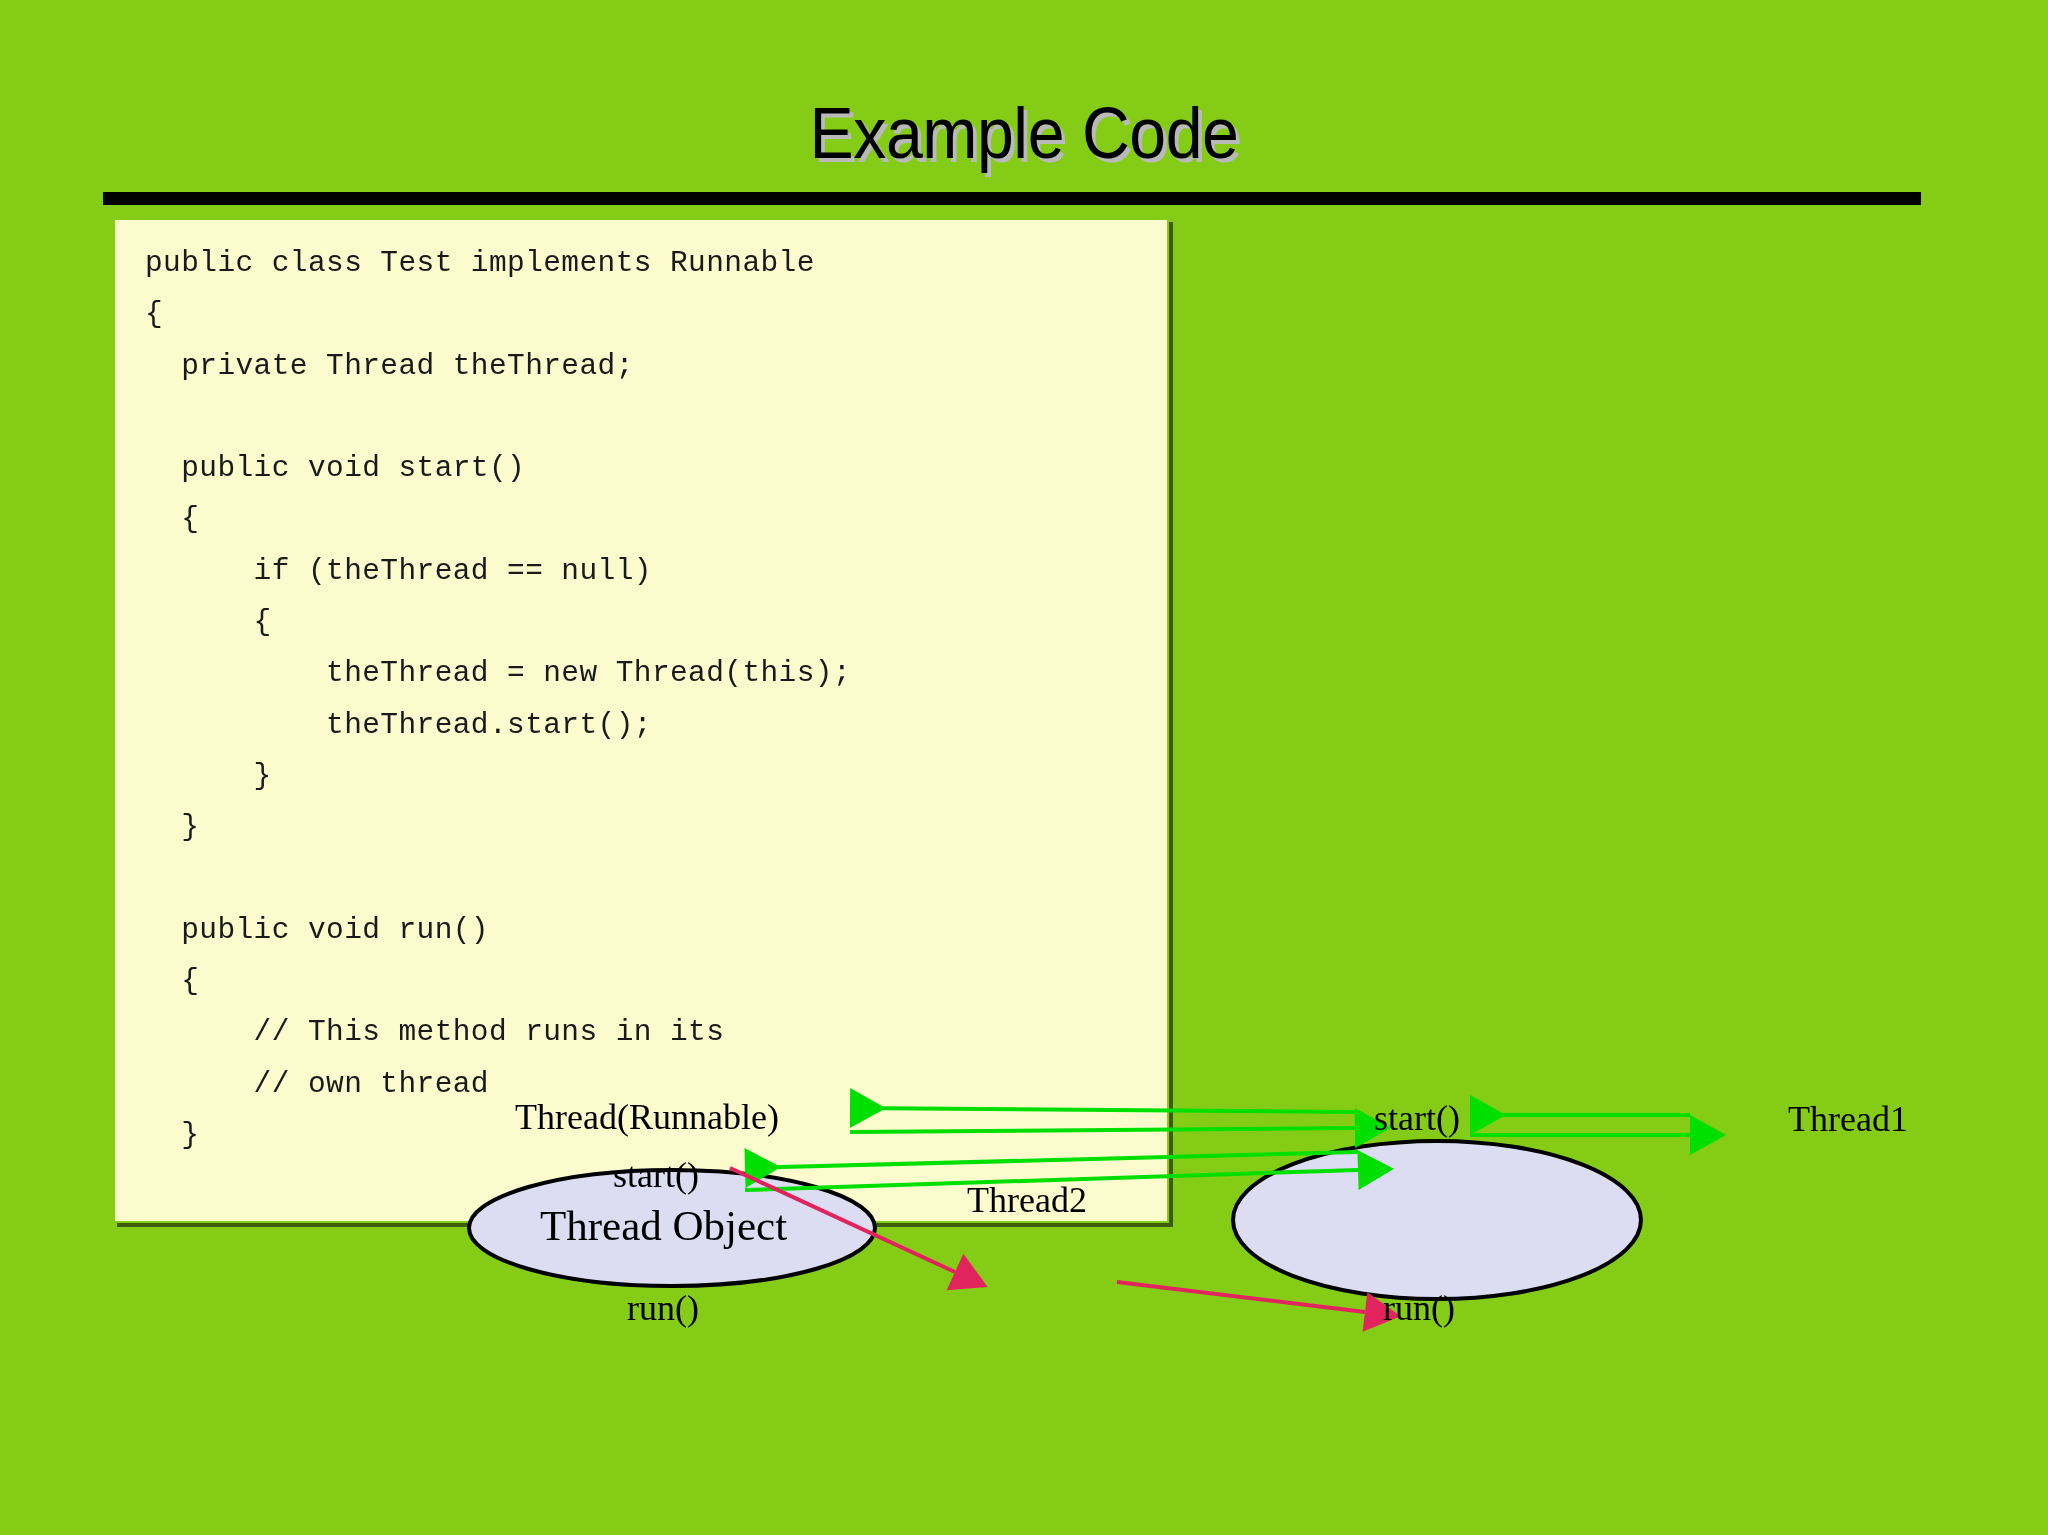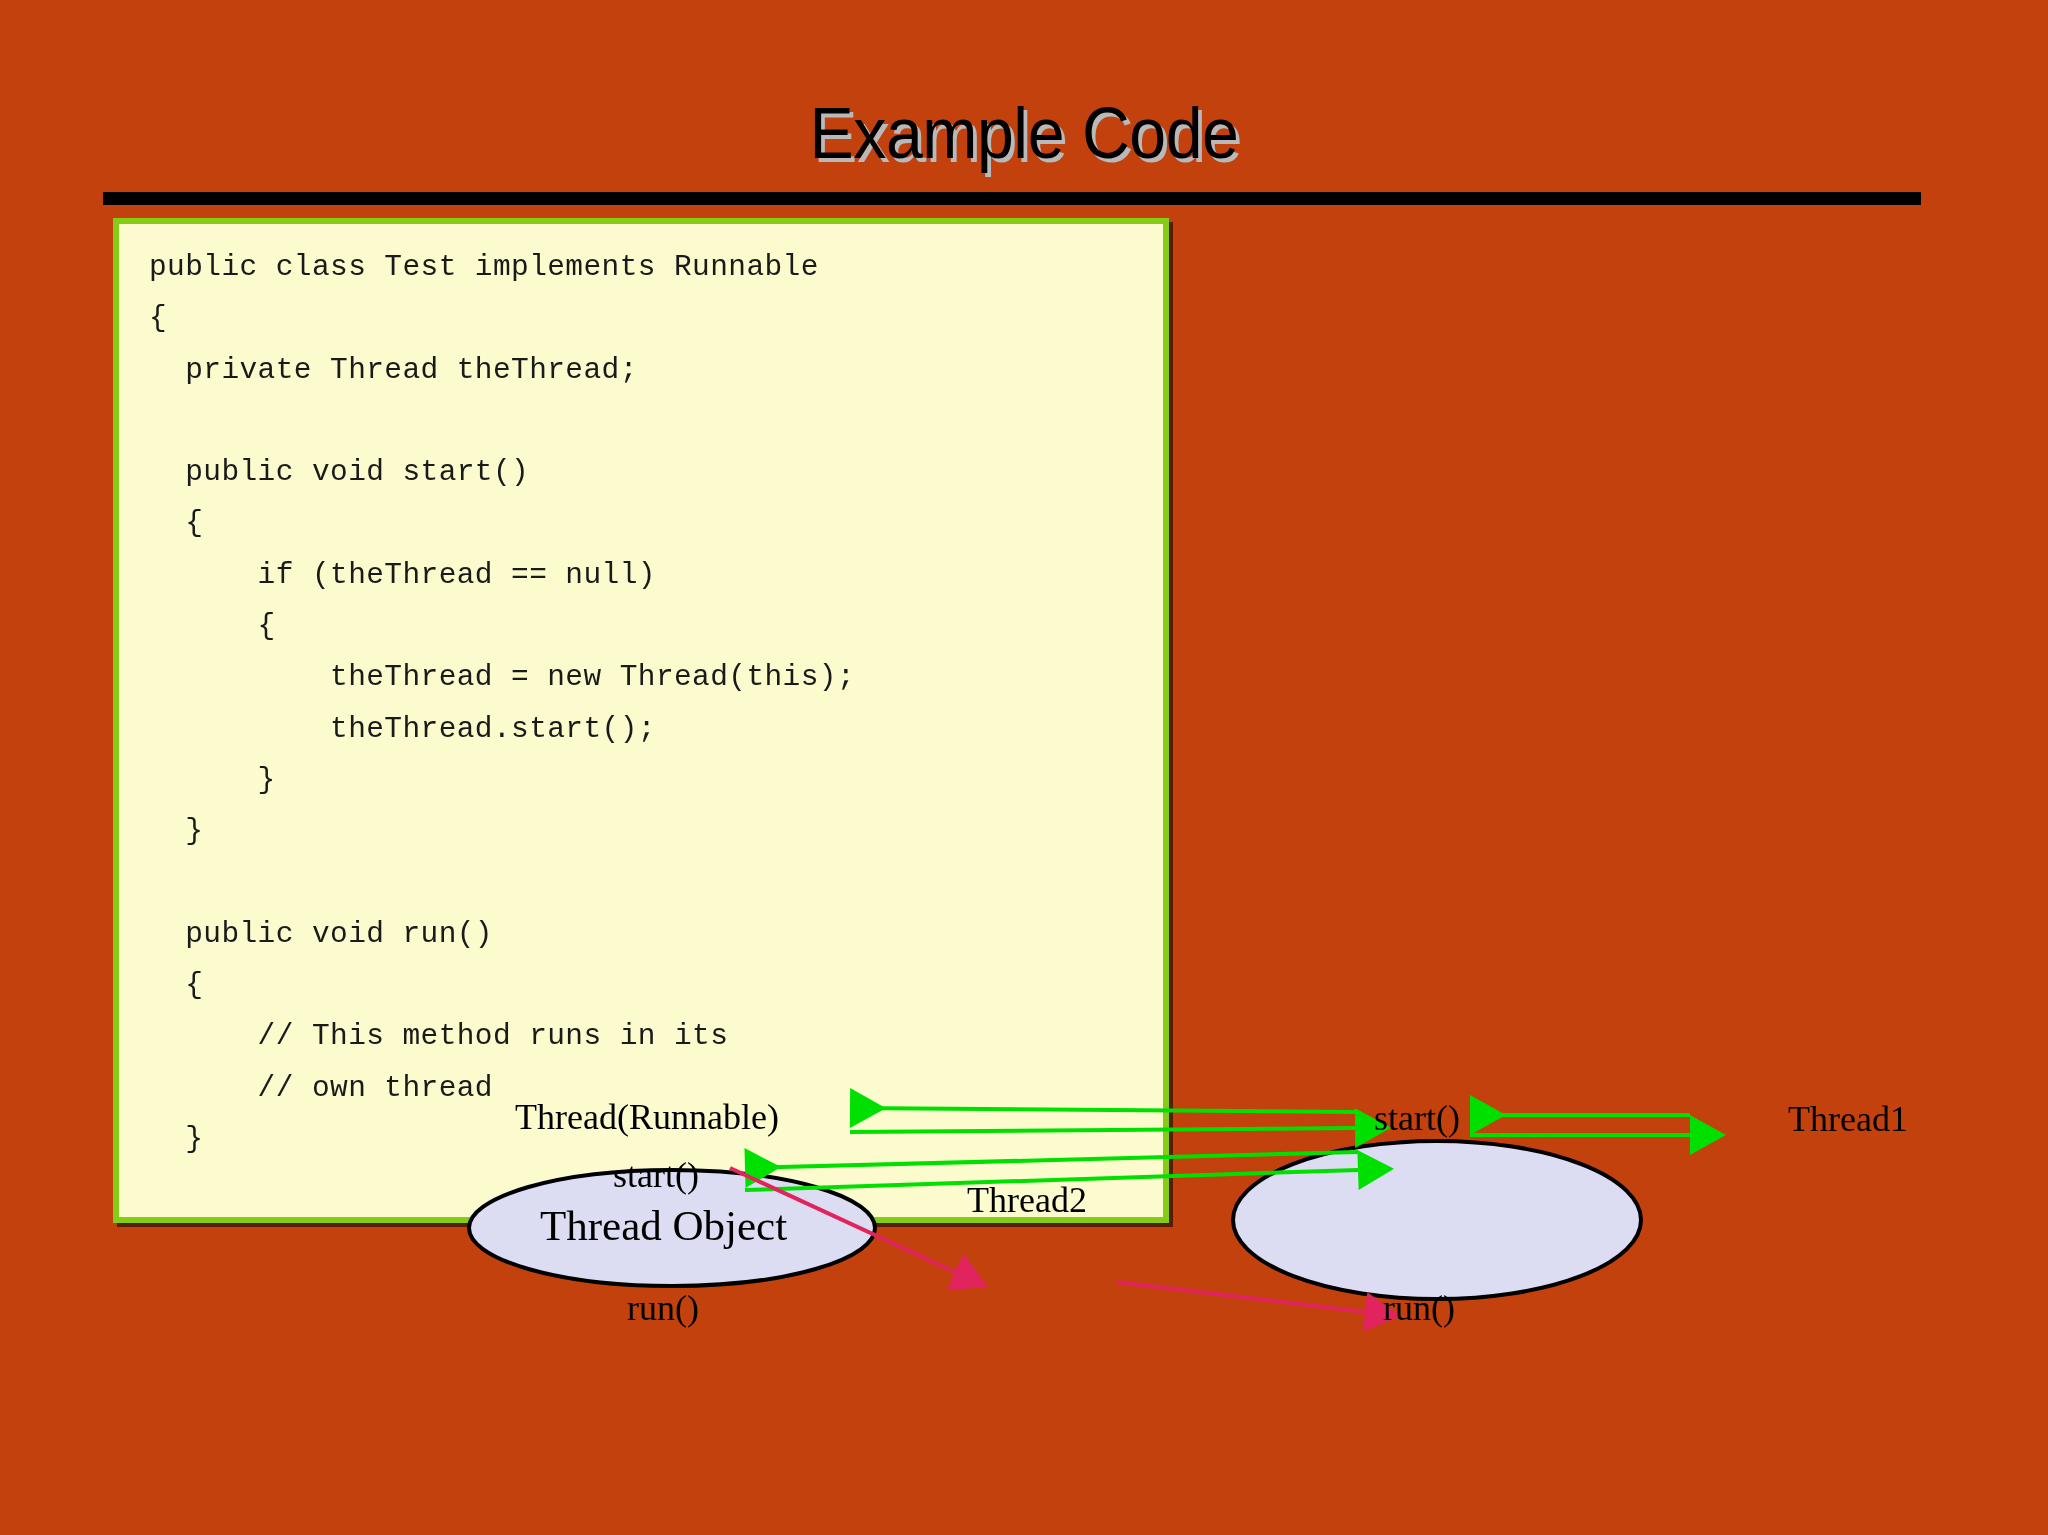--- a/index.html
+++ b/index.html
@@ -8,21 +8,21 @@
     padding: 0;
     background: #ffffff;
   }
   body {
     font-family: "Liberation Serif", "DejaVu Serif", serif;
   }
   #slide {
     position: relative;
     width: 2048px;
     height: 1535px;
-    background: #c2410c;
+    background: #84cc16;
     overflow: hidden;
   }
 
   
   #slide-title {
     position: absolute;
     left: 0;
     top: 96px;
     width: 2048px;
     text-align: center;
@@ -49,21 +49,21 @@
   }
 
   
   #code-box {
     position: absolute;
     left: 113px;
     top: 218px;
     width: 1056px;
     height: 1005px;
     background: #fbfbcd;
-    border: 6px solid #84cc16;
+    border: 2px solid #84cc16;
     box-shadow: 4px 4px 0 rgba(0,0,0,0.55);
     box-sizing: border-box;
     z-index: 1;
   }
   #code-text {
     position: absolute;
     left: 30px;
     top: 18px;
     margin: 0;
     font-family: "Liberation Mono", "DejaVu Sans Mono", monospace;

